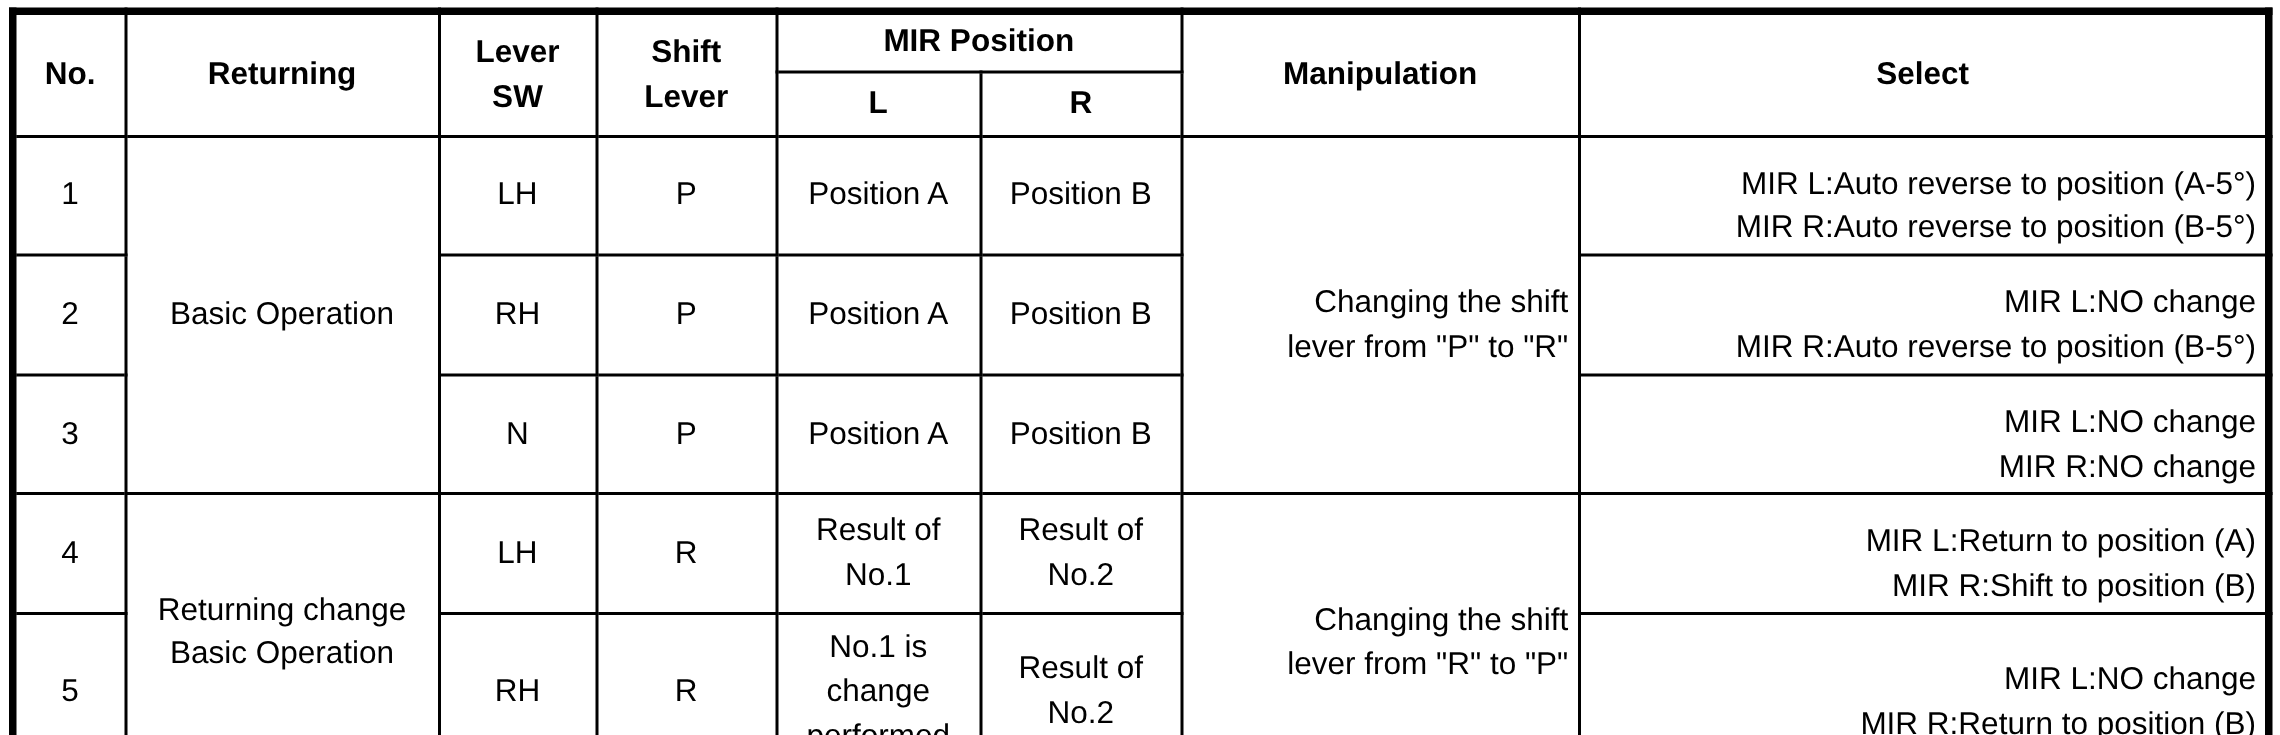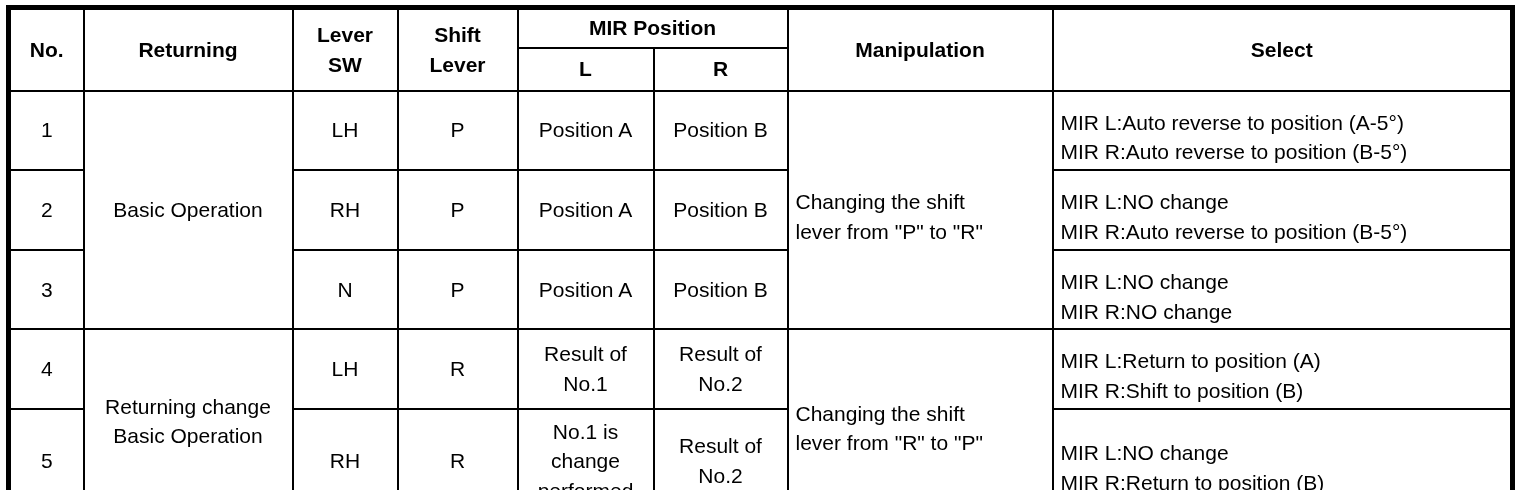--- a/index.html
+++ b/index.html
@@ -26,21 +26,21 @@
     text-align: center;
     vertical-align: middle;
     padding: 0;
     font-size: 21px;
     line-height: 1.42;
   }
   table.mir-table th {
     font-weight: bold;
   }
   table.mir-table td.left {
-    text-align: left;
+    text-align: right;
     padding: 16px 6px 2px 7px;
   }
   tr.hr1 { height: 40px; }
   tr.hr2 { height: 43px; }
   tr.r1  { height: 72px; }
   tr.r2  { height: 73px; }
   tr.r3  { height: 73px; }
   tr.r4  { height: 64px; }
   tr.r5  { height: 106px; }
 </style>

